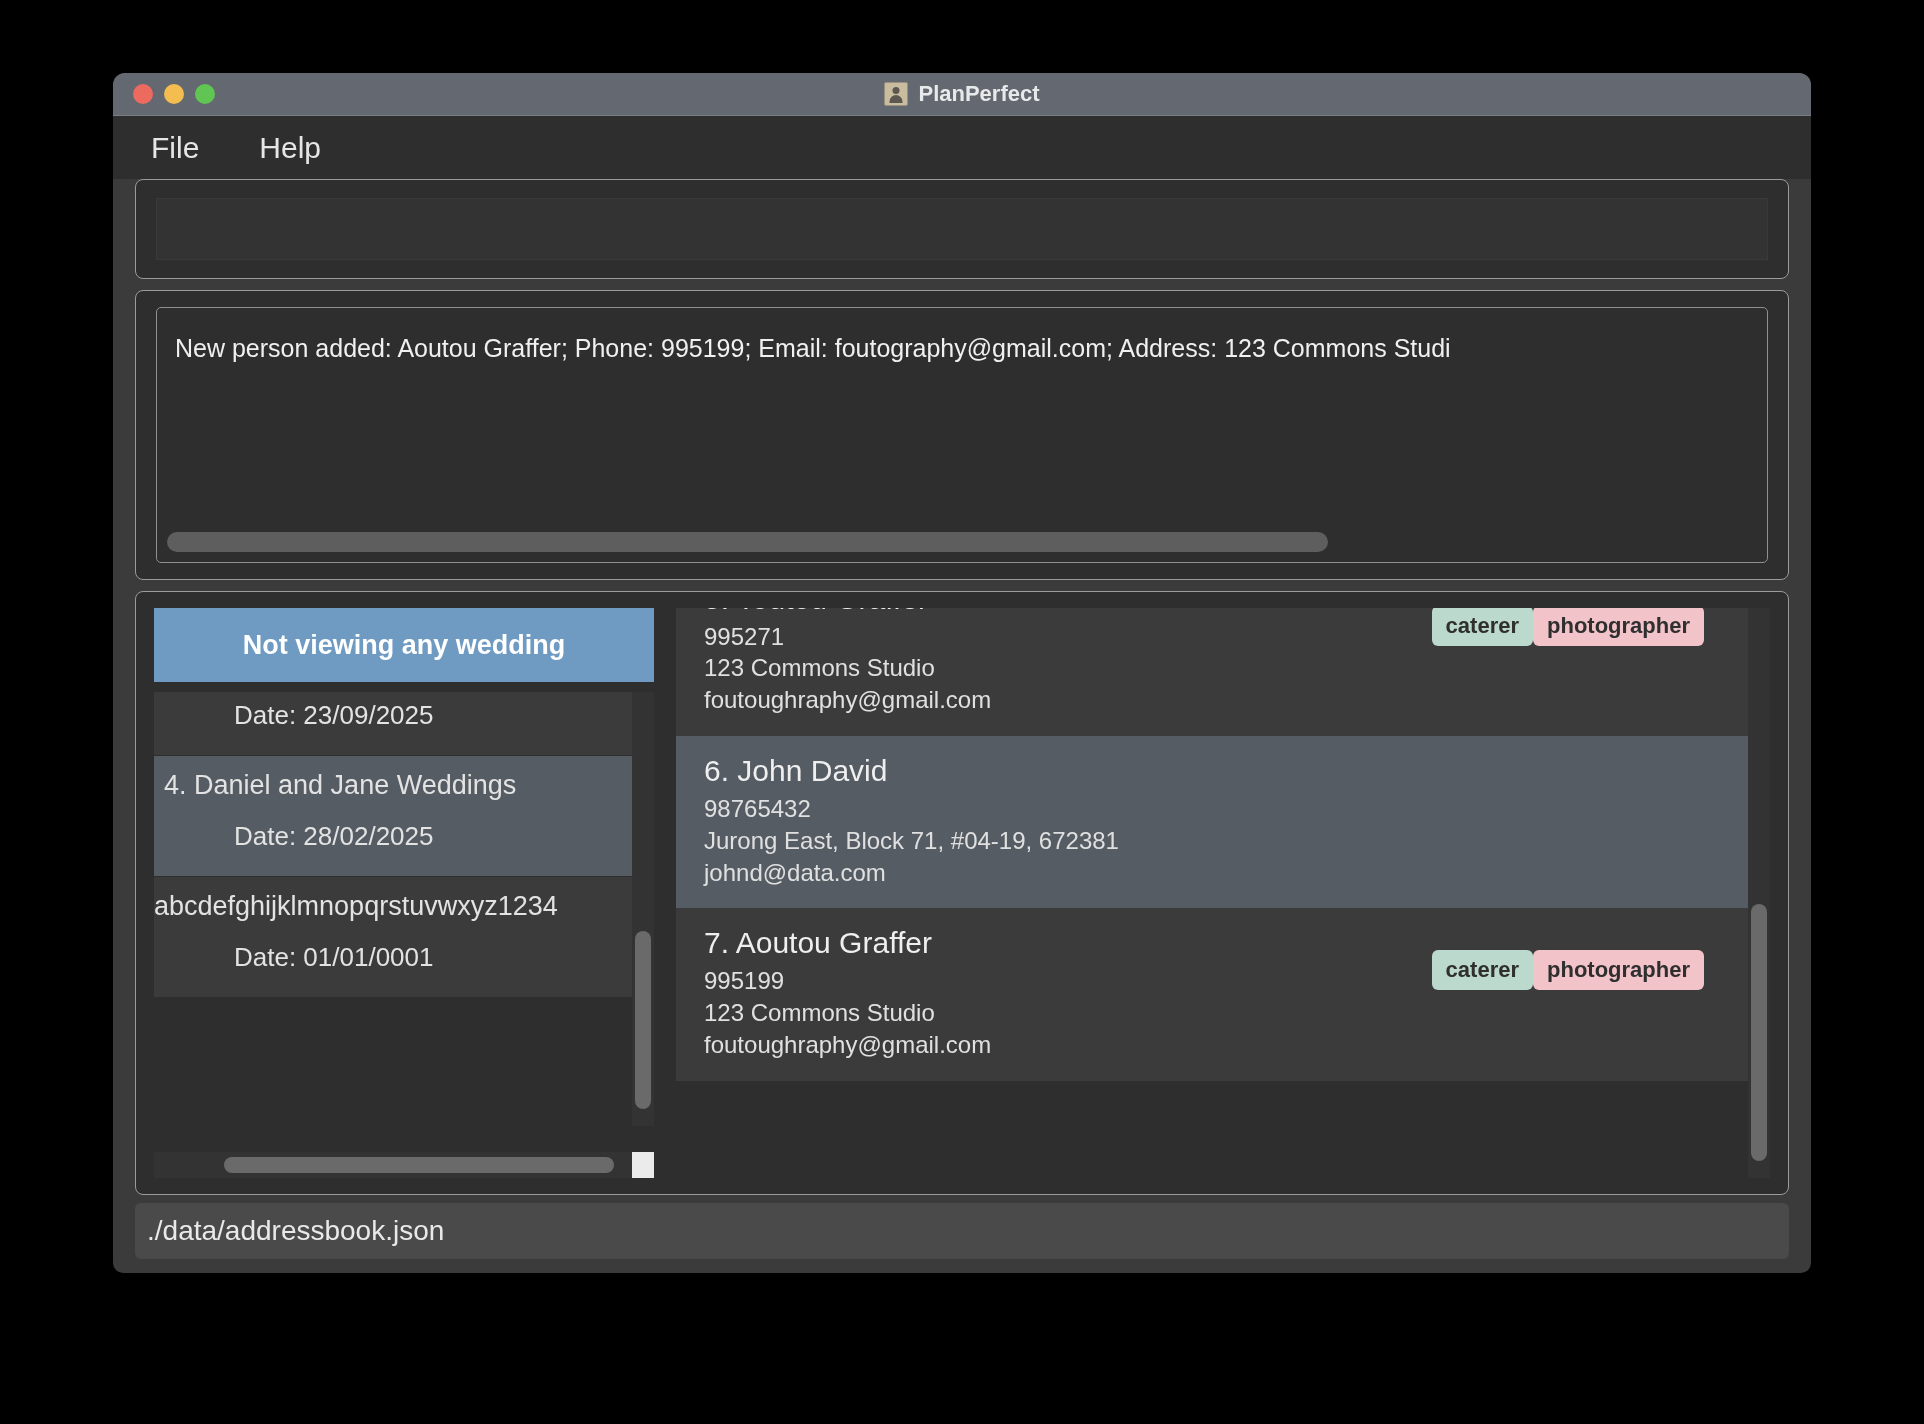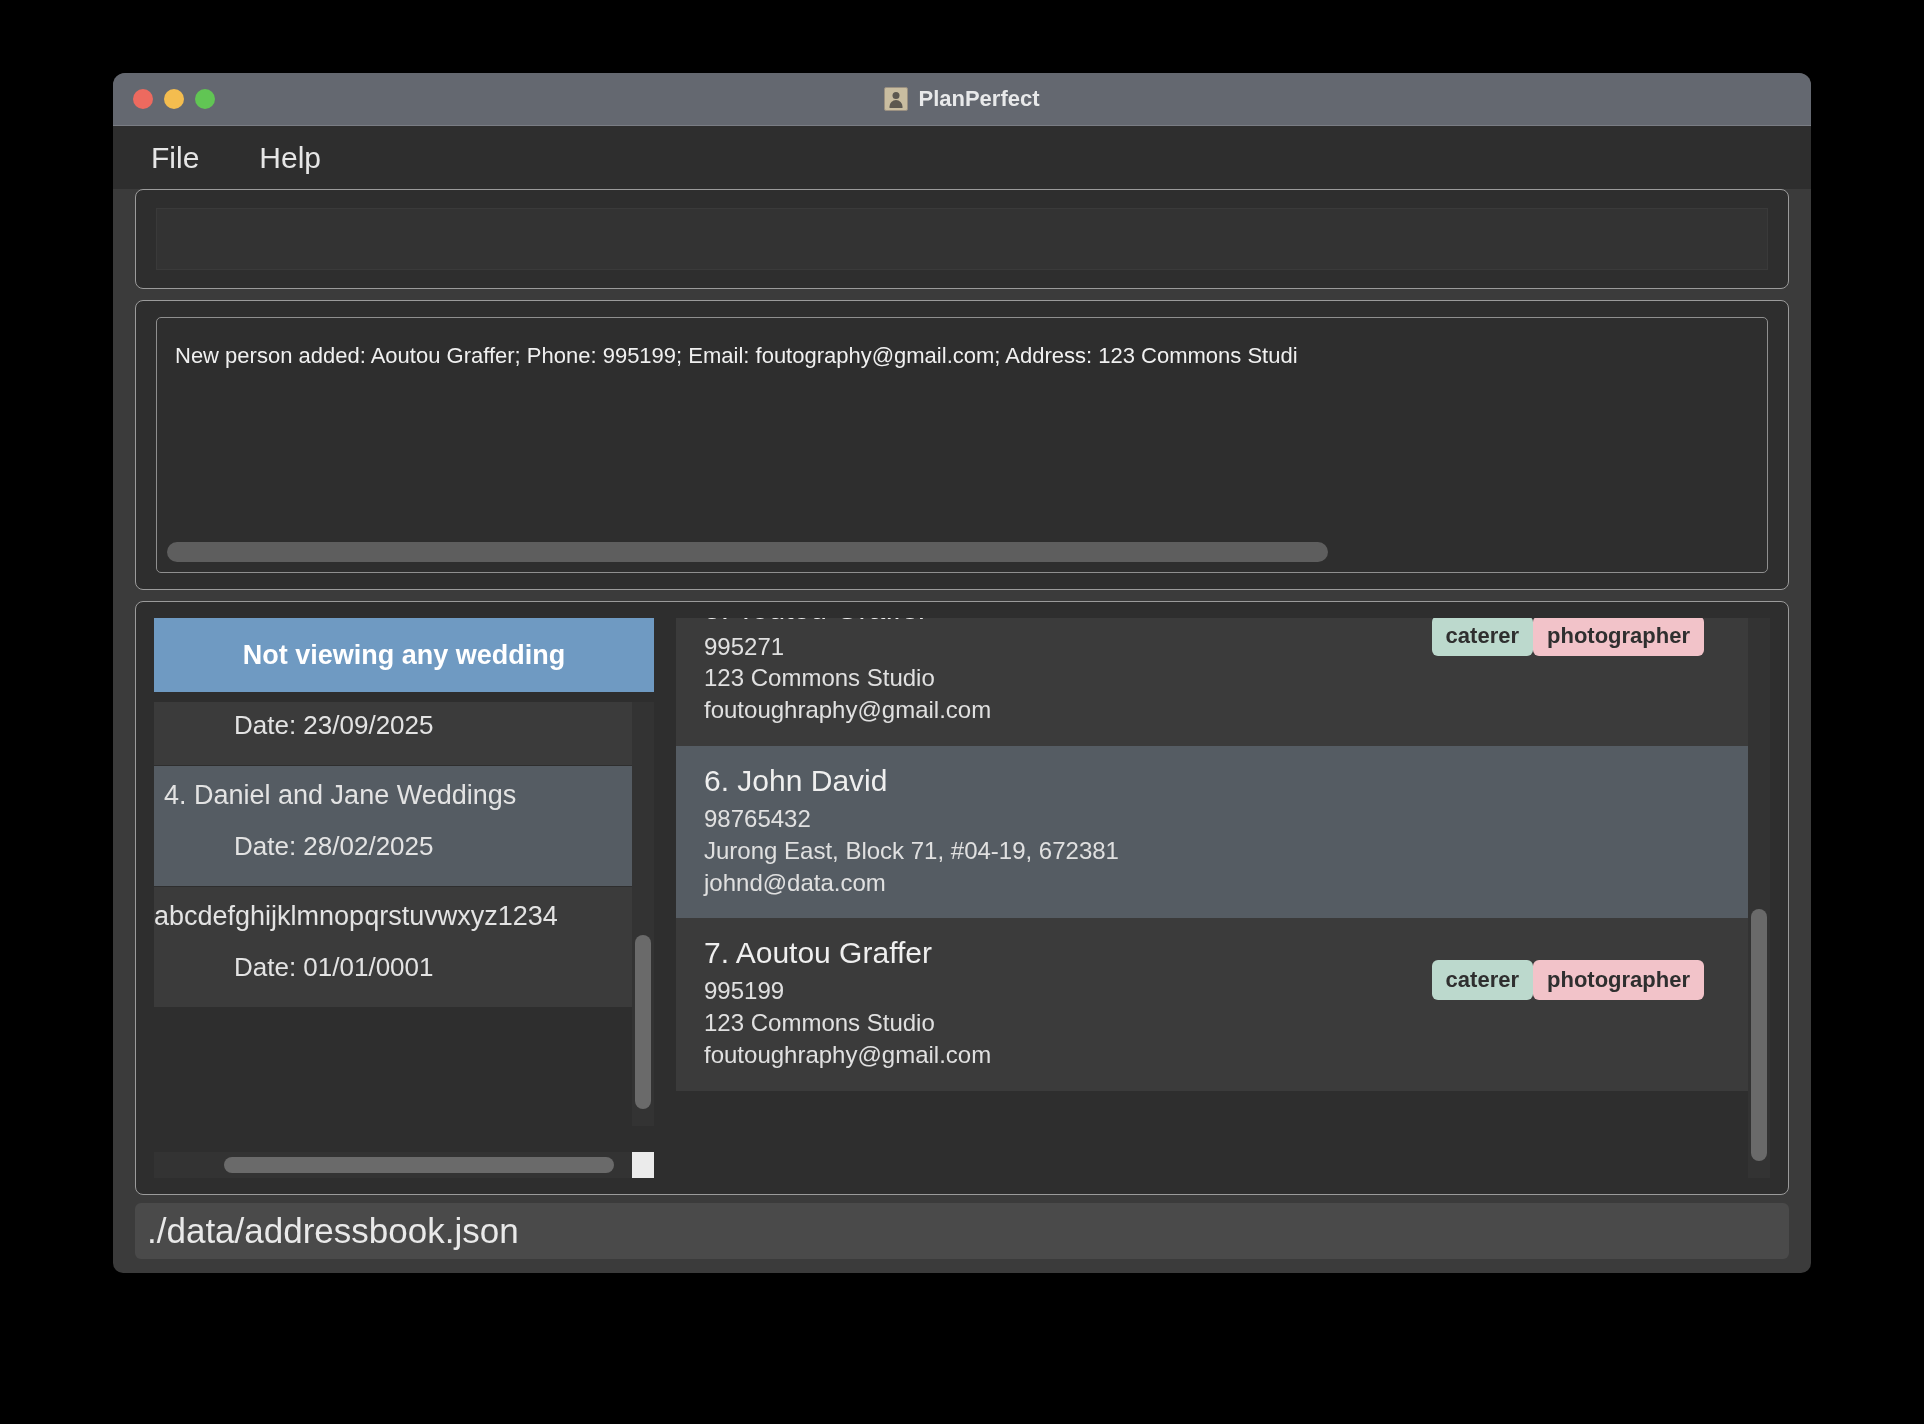--- a/index.html
+++ b/index.html
@@ -19,21 +19,21 @@
     border-radius: 12px 12px 10px 10px;
     overflow: hidden;
     box-shadow: 0 6px 26px rgba(0,0,0,.65);
     display: flex;
     flex-direction: column;
   }
 
   
   .titlebar {
     position: relative;
-    height: 53px;
+    height: 43px;
     background: #646870;
     border-bottom: 1px solid #7a7d84;
     display: flex;
     align-items: center;
     flex: 0 0 auto;
   }
   .traffic {
     display: flex;
     gap: 11px;
     margin-left: 20px;
@@ -135,21 +135,21 @@
     width: 100%; height: 100%;
     border: 1px solid #8f8f8f;
     border-radius: 5px;
     background: #2e2e2e;
     position: relative;
     padding: 24px 0 0 18px;
     overflow: hidden;
   }
   .result-text {
     color: #f0f0f0;
-    font-size: 22px;
+    font-size: 25px;
     white-space: nowrap;
     line-height: 1.3;
   }
   .hscroll-track {
     position: absolute;
     left: 10px; right: 10px; bottom: 10px;
     height: 20px;
     background: #2e2e2e;
   }
   .hscroll-thumb {
@@ -331,21 +331,21 @@
     height: 56px;
     margin: 0 22px 14px 22px;
     background: #4a4a4a;
     border-radius: 6px;
     display: flex;
     align-items: center;
     padding-left: 12px;
   }
   .status-text {
     color: #e9e9e9;
-    font-size: 35px;
+    font-size: 28px;
   }
 </style>
 </head>
 <body>
 
 <div class="window">
 
   <div class="titlebar">
     <div class="traffic">
       <span class="dot red"></span>

